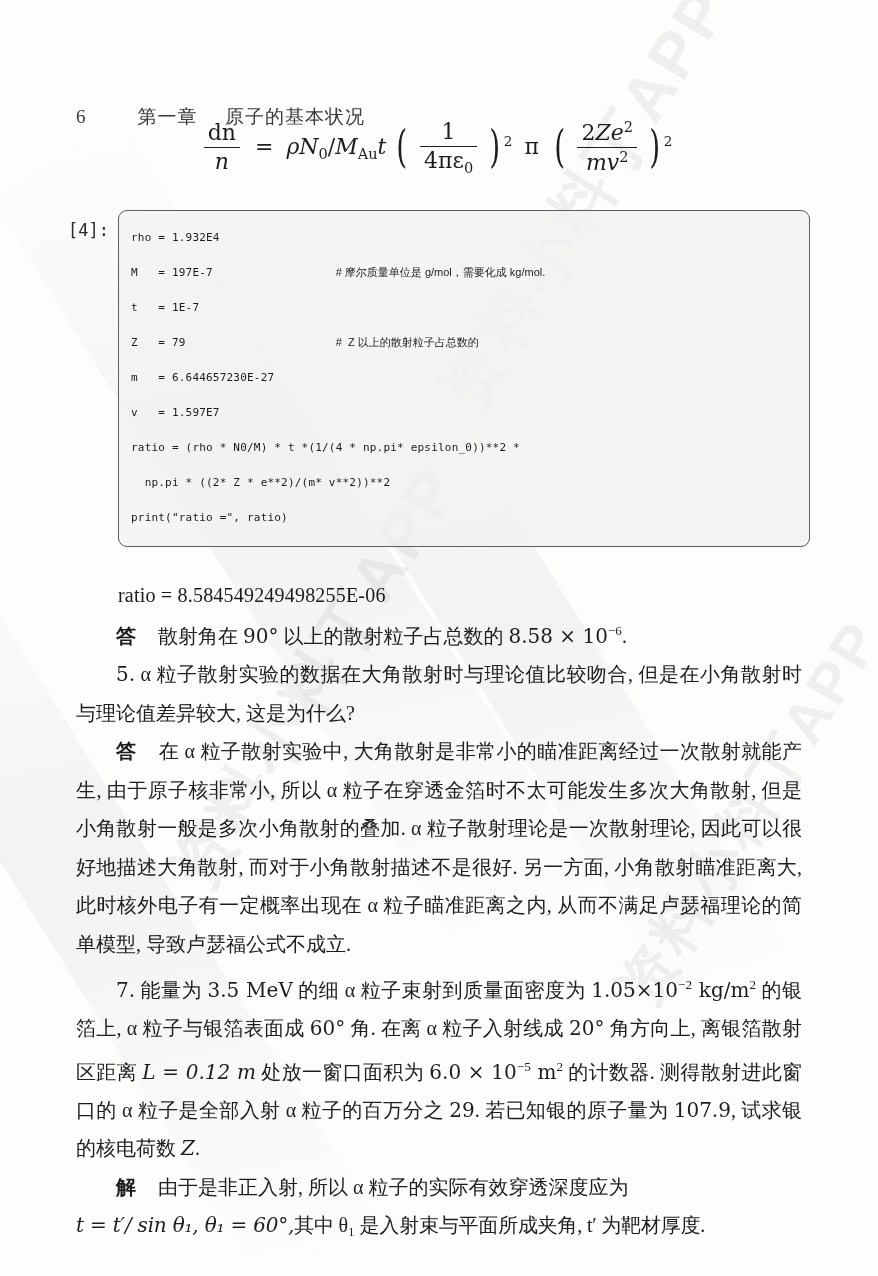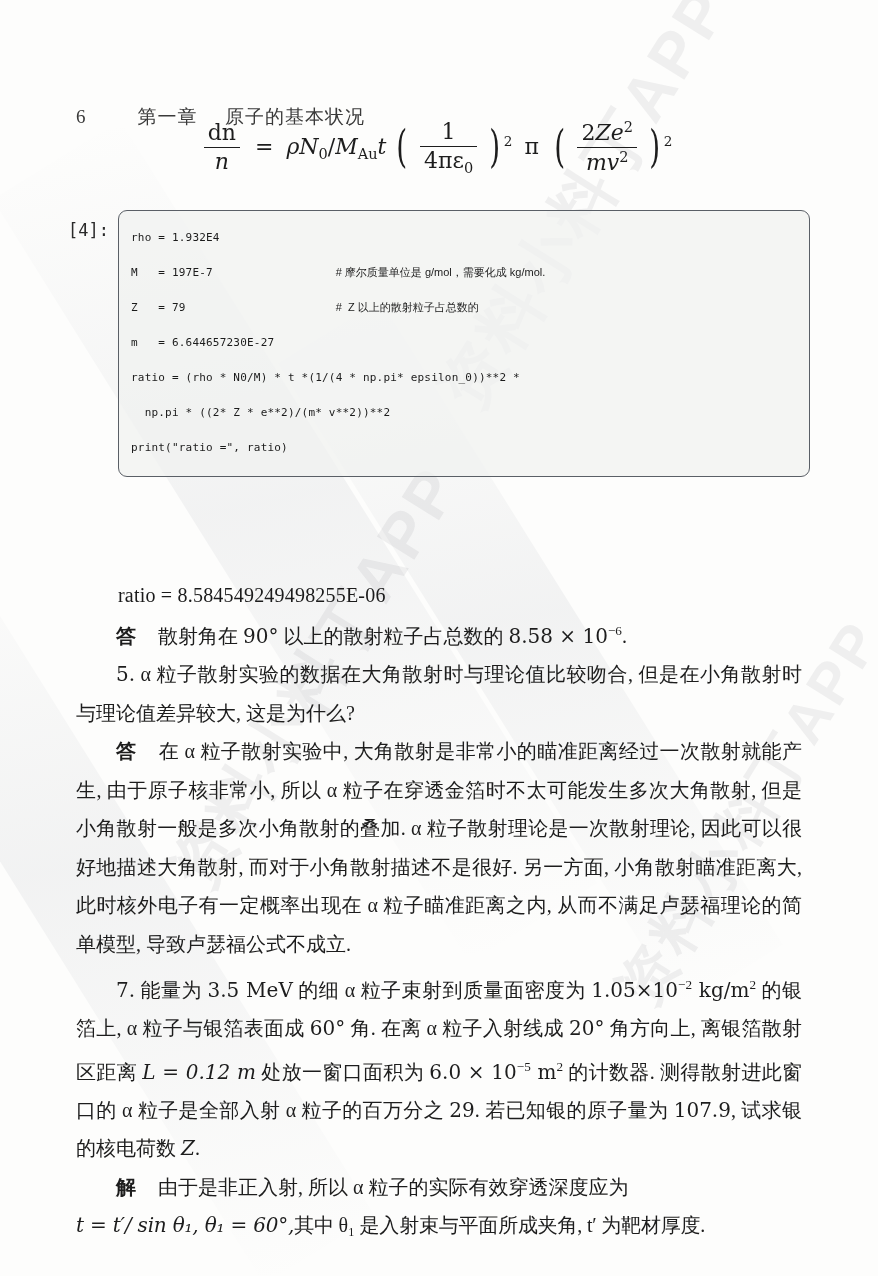--- a/index.html
+++ b/index.html
@@ -210,22 +210,24 @@
       <span class="paren">)</span><span class="exp-out">2</span>
     </span>
   </div>
 
   <div class="code-cell">
     <div class="in-prompt">[4]:</div>
     <div class="code-box">
       <div id="code-lines">
           <div class="code-line"><span>rho = 1.932E4</span></div>
           <div class="code-line"><span>M   = 197E-7</span><span>                  </span><span class="cmt"># 摩尔质量单位是 g/mol，需要化成 kg/mol.</span></div>
+          <div class="code-line"><span>t   = 1E-7</span></div>
           <div class="code-line"><span>Z   = 79</span><span>                      </span><span class="cmt">#  Z 以上的散射粒子占总数的</span></div>
           <div class="code-line"><span>m   = 6.644657230E-27</span></div>
+          <div class="code-line"><span>v   = 1.597E7</span></div>
           <div class="code-line"><span>ratio = (rho * N0/M) * t *(1/(4 * np.pi* epsilon_0))**2 *</span></div>
           <div class="code-line"><span>  np.pi * ((2* Z * e**2)/(m* v**2))**2</span></div>
           <div class="code-line"><span>print("ratio =", ratio)</span></div>
         </div>
     </div>
   </div>
 
   <div class="code-output">ratio = 8.584549249498255E-06</div>
 
   <div class="body-text">

